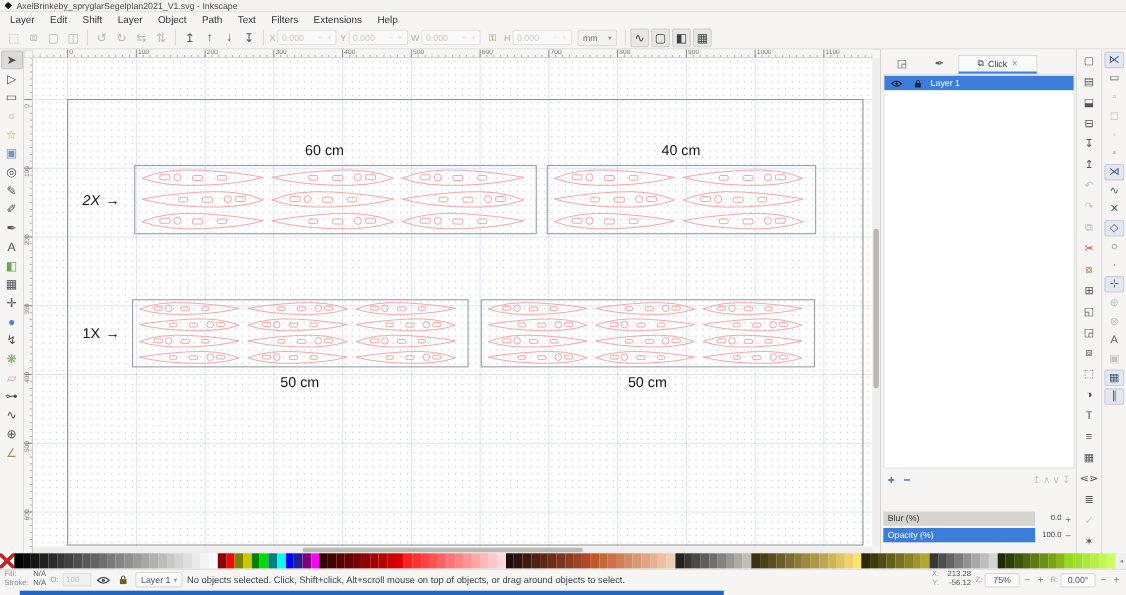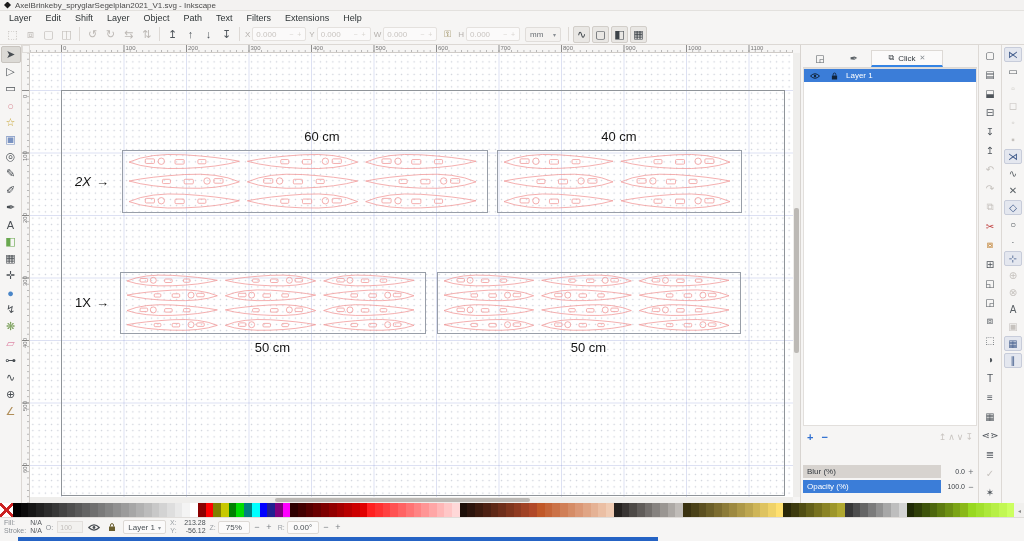--- a/index.html
+++ b/index.html
@@ -521,21 +521,21 @@
         <rect x="58.07333333333334" y="5.2" width="6.5566666666666675" height="3.25" rx="1"></rect>
       </g>
       <g transform="translate(701,265.2) scale(-1,1)" fill="none" stroke="#f19b9b" stroke-width="0.8">
         <path d="M2 7.15 Q 18.733333333333334 0 46.833333333333336 1.56 Q 74.93333333333334 3.25 91.66666666666667 6.5 Q 74.93333333333334 11.049999999999999 46.833333333333336 11.96 Q 18.733333333333334 13 2 7.15 Z"></path>
         <circle cx="28.1" cy="6.5" r="2.99"></circle>
         <rect x="14.986666666666668" y="4.68" width="7.493333333333334" height="3.5100000000000002" rx="1"></rect>
         <rect x="39.34" y="5.2" width="7.493333333333334" height="3.5100000000000002" rx="1"></rect>
         <rect x="58.07333333333334" y="5.2" width="6.5566666666666675" height="3.25" rx="1"></rect>
       </g>
     </svg>
-<div class="dim-label" style="left: 252px; top: 76px;">60 cm</div>
+<div class="dim-label" style="left: 225px; top: 76px;">60 cm</div>
     <div class="dim-label" style="left: 549px; top: 76px;">40 cm</div>
     <div class="dim-label" style="left: 202.5px; top: 287px;">50 cm</div>
     <div class="dim-label" style="left: 518.5px; top: 287px;">50 cm</div>
     <div class="qty-label" style="left: 45px; top: 121px; font-style: italic;">
       <span>2X</span>
       <span>→</span>
     </div>
     <div class="qty-label" style="left: 45px; top: 242px;">
       <span>1X</span>
       <span>→</span>
@@ -809,20 +809,21 @@
   <span class="sb-ico">
     <svg width="8" height="10" viewBox="0 0 8 9">
         <rect x="1" y="4" width="6" height="4.5" fill="#6a5f30"></rect>
         <path d="M2.5 4 V2.6 a1.5 1.5 0 0 1 3 0 V4" fill="none" stroke="#6a5f30"></path>
       </svg>
   </span>
   <span id="layer-dd">
     <span>Layer 1</span>
     <span style="font-size:6px;color:#8a8f94">▾</span>
   </span>
+  <span id="status-msg">No objects selected. Click, Shift+click, Alt+scroll mouse on top of objects, or drag around objects to select.</span>
   <div class="coord-block">
     <span class="k">X:</span>
     <span class="v">213.28</span>
     <span class="k">Y:</span>
     <span class="v">-56.12</span>
   </div>
   <div class="zr-block">
     <span class="k">Z:</span>
     <span class="zr-box">75%</span>
     <span class="zr-btn">−</span>

